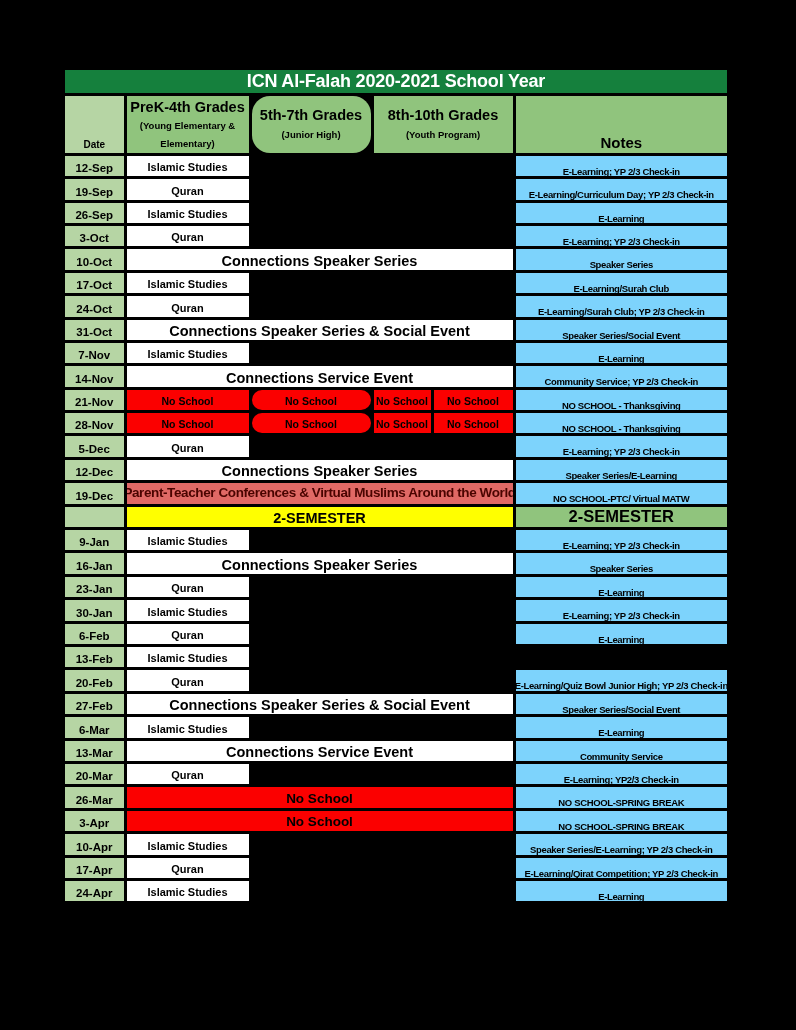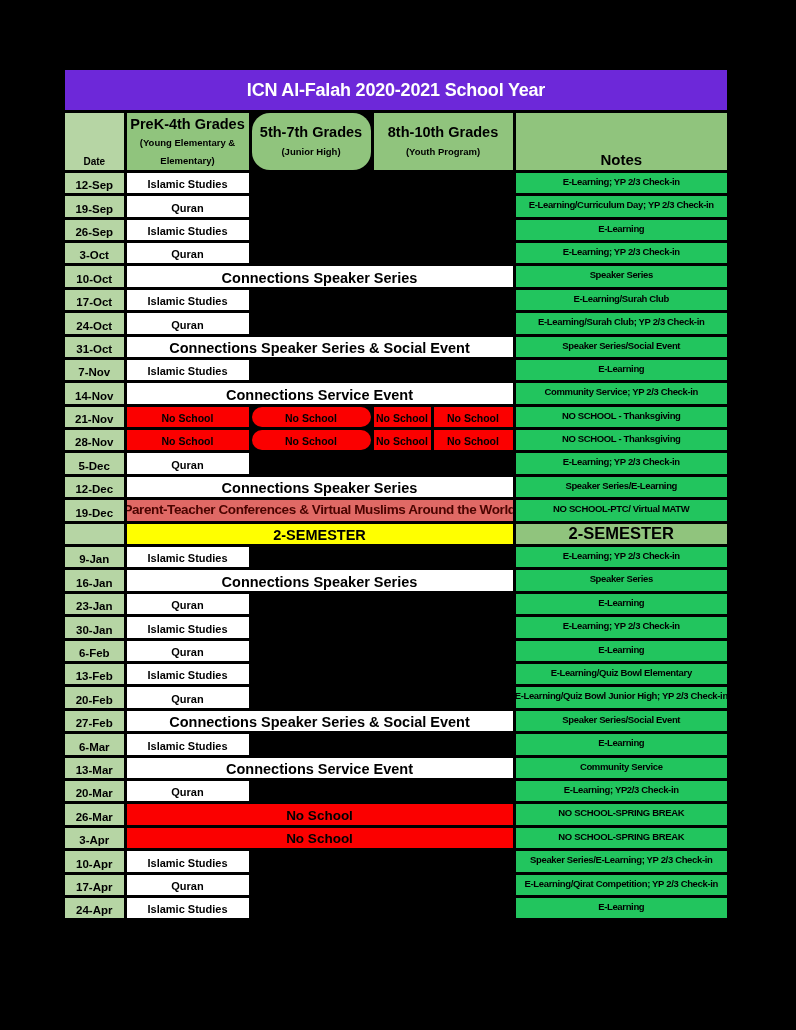--- a/index.html
+++ b/index.html
@@ -9,21 +9,21 @@
     font-family:"Liberation Sans", sans-serif;
     font-weight:700;
     overflow:hidden;
   }
   #calendar{
     position:absolute;left:65px;top:70px;width:662px;
     display:flex;flex-direction:column;gap:3px;
     background:#000;
   }
   .titlebar{
-    height:40px;background:#6d28d9;color:#fff;
+    height:23px;background:#15803d;color:#fff;
     display:flex;align-items:center;justify-content:center;
     font-size:18px;letter-spacing:-0.2px;white-space:nowrap;
   }
   .row{
     display:grid;
     grid-template-columns:58.5px 122px 119px 57px 79px 211.5px;
     column-gap:3px;
   }
   .row.header{height:56.8px;}
   .row.body{height:20.4px;}
@@ -41,21 +41,21 @@
   .c2{grid-column:2;} .c3{grid-column:3;border-radius:18px;} .c45{grid-column:4 / 6;}
   
   .date-cell{background:#b6d5a4;align-items:flex-end;font-size:11.5px;padding-bottom:2px;white-space:nowrap;}
   .class-cell{background:#fff;align-items:flex-end;font-size:11px;padding-bottom:3px;white-space:nowrap;grid-column:2;}
   .filler{background:#000;grid-column:3 / 6;}
   .event-cell{background:#fff;grid-column:2 / 6;align-items:flex-end;font-size:14.5px;padding-bottom:1px;white-space:nowrap;}
   .red-cell{background:#fb0000;align-items:flex-end;font-size:10.5px;padding-bottom:3px;white-space:nowrap;}
   .red-merged{background:#fb0000;grid-column:2 / 6;align-items:flex-end;font-size:13.5px;padding-bottom:2px;white-space:nowrap;}
   .ptc-cell{background:#e06965;grid-column:2 / 6;align-items:flex-end;color:#4a0400;font-size:13.5px;letter-spacing:-0.4px;padding-bottom:4px;white-space:nowrap;}
   .yellow-cell{background:#ffff00;grid-column:2 / 6;align-items:flex-end;font-size:14.5px;padding-bottom:1px;white-space:nowrap;}
-  .notes-cell{background:#22c55e;align-items:flex-start;font-size:9.5px;letter-spacing:-0.35px;padding-top:3px;white-space:nowrap;grid-column:6;}
+  .notes-cell{background:#7dd3fc;align-items:flex-start;font-size:9.5px;letter-spacing:-0.35px;padding-top:10px;white-space:nowrap;grid-column:6;}
   .sem-notes{background:#90c47d;align-items:flex-end;font-size:16.5px;padding-bottom:1px;grid-column:6;white-space:nowrap;}
   .finale-cell{background:#38761d;grid-column:2 / 7;color:#fff;align-items:flex-end;font-size:14.5px;padding-bottom:2px;white-space:nowrap;}
 </style>
 </head>
 <body>
 
 <div id="calendar">
   <div class="titlebar">ICN Al-Falah 2020-2021 School Year</div>
   <div class="row header">
     <div class="cell hd-date">Date</div>
@@ -199,21 +199,20 @@
     <div class="row body">
       <div class="cell date-cell">6-Feb</div>
       <div class="cell class-cell">Quran</div>
       <div class="cell filler"></div>
       <div class="cell notes-cell">E-Learning</div>
     </div>
     <div class="row body">
       <div class="cell date-cell">13-Feb</div>
       <div class="cell class-cell">Islamic Studies</div>
       <div class="cell filler"></div>
-      <div class="cell notes-cell">E-Learning/Quiz Bowl Elementary</div>
     </div>
     <div class="row body">
       <div class="cell date-cell">20-Feb</div>
       <div class="cell class-cell">Quran</div>
       <div class="cell filler"></div>
       <div class="cell notes-cell">E-Learning/Quiz Bowl Junior High; YP 2/3 Check-in</div>
     </div>
     <div class="row body">
       <div class="cell date-cell">27-Feb</div>
       <div class="cell event-cell">Connections Speaker Series &amp; Social Event</div>

